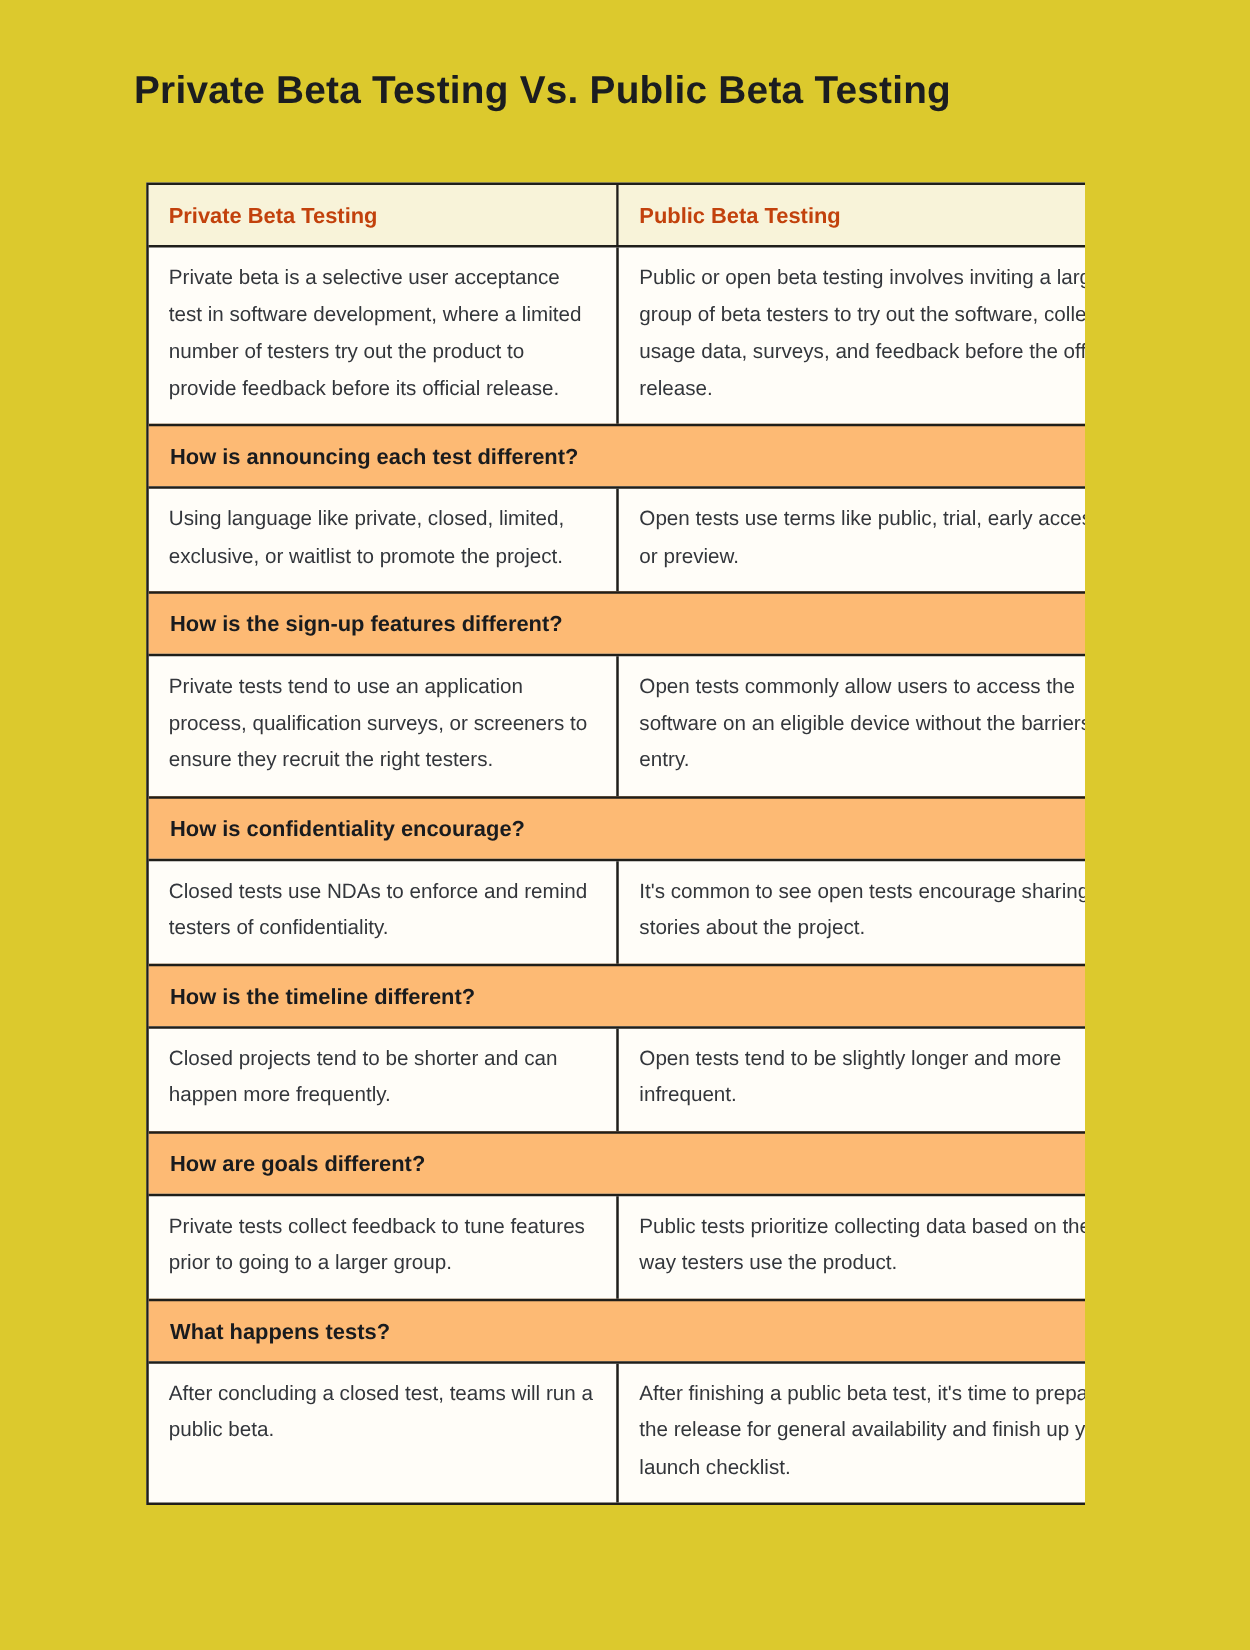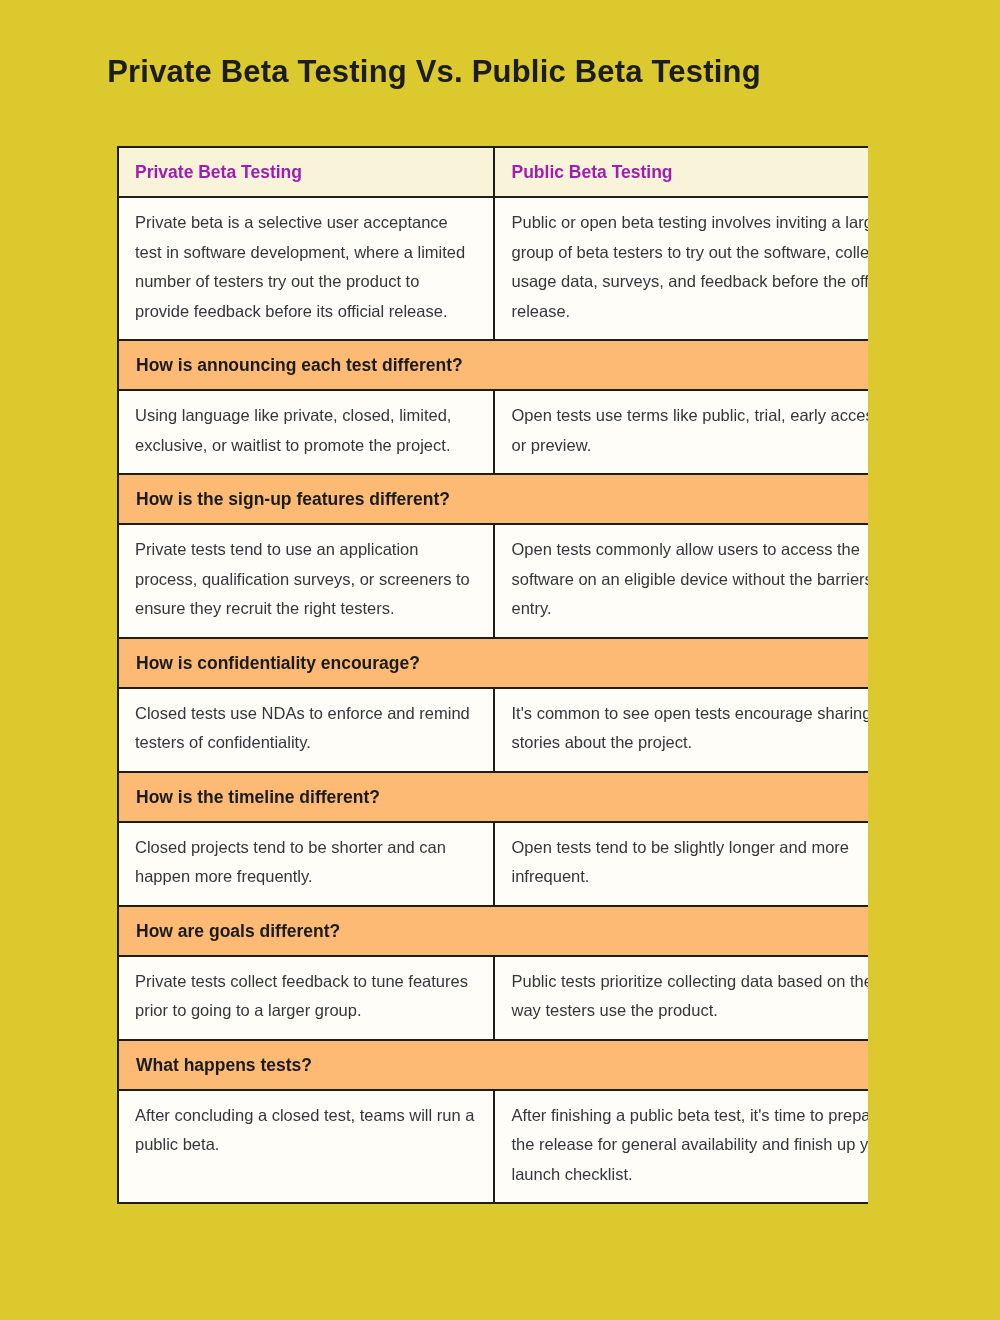--- a/index.html
+++ b/index.html
@@ -26,38 +26,38 @@
     letter-spacing: 0.2px;
   }
   .cmp-table {
     margin-top: 54px;
     margin-left: 117px;
     width: 805px;
     border: 2px solid #1f1e1a;
     background: #fffdf8;
   }
   .row { display: flex; }
-  .row + .row { border-top: 2px solid #1f1e1a; justify-content: space-between; }
+  .row + .row { border-top: 2px solid #1f1e1a; }
   .cell {
     padding: 10px 16px 13px 16px;
     font-size: 16.5px;
     line-height: 29.5px;
     color: #33363b;
   }
   .cell.left {
     width: 47%;
     border-right: 2px solid #1f1e1a;
   }
   .cell.right { width: 53%; }
   .header-row .cell {
     background: #f8f3d9;
     font-size: 17.5px;
     line-height: 22px;
     font-weight: 700;
-    color: #a21caf;
+    color: #c2410c;
     padding: 13px 16px;
   }
   .section-row {
     background: #fdba74;
     padding: 13px 17px;
     font-size: 17.5px;
     line-height: 22px;
     font-weight: 700;
     color: #191b1e;
   }

